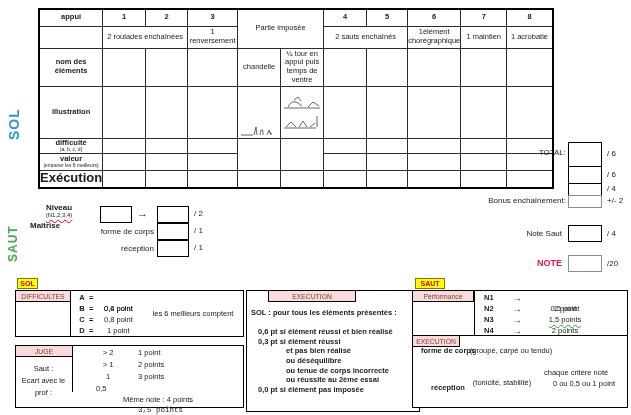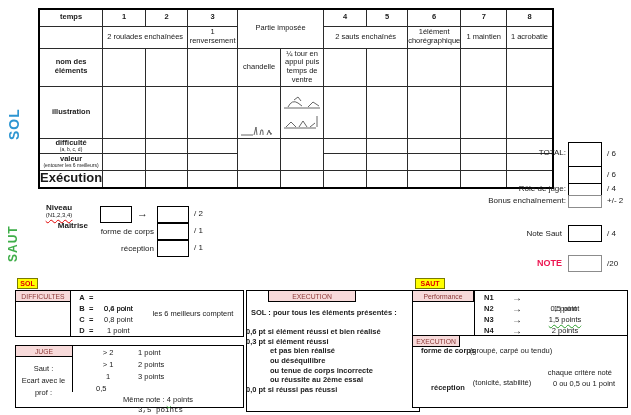--- a/index.html
+++ b/index.html
@@ -41,22 +41,22 @@
             font-size:6.8px;font-weight:normal;text-align:center;line-height:11px;box-sizing:border-box;}
   .vline{position:absolute;width:1px;background:#000;}
   .hline{position:absolute;height:1px;background:#000;}
   .cell-txt{position:absolute;font-size:7.5px;}
   .wavyred{text-decoration:underline wavy #e00000 1px;text-underline-offset:2px;}
   .wavygreen{text-decoration:underline wavy #2a9d2a 1px;text-underline-offset:2px;}
   .prewrap{white-space:pre-line;}
 
   
   .exline{font-size:7.5px;font-weight:bold;height:9.7px;line-height:9.7px;white-space:nowrap;}
-  .ind1{padding-left:0;}
-  .ind2{padding-left:24px;}
+  .ind1{padding-left:12px;}
+  .ind2{padding-left:40px;}
 
   
   #titlebox{position:absolute;left:228px;top:205px;width:234px;height:62px;
             border:1px solid #555;box-sizing:border-box;text-align:center;}
   #titlebox .t1{font-size:11.5px;font-weight:bold;margin-top:8px;}
   #titlebox .t2{font-size:9px;margin-top:3px;}
 </style>
 </head>
 <body>
 
@@ -74,21 +74,21 @@
       <col style="width:43px">
         <col style="width:43px">
         <col style="width:43px">
         <col style="width:41px">
       <col style="width:42px">
         <col style="width:46px">
         <col style="width:46px">
     </colgroup>
     <tbody>
         <tr style="height:17px">
-      <td class="num">temps</td>
+      <td class="num">appui</td>
       <td class="num">1</td>
       <td class="num">2</td>
       <td class="num">3</td>
       <td class="partie" colspan="2" rowspan="2">Partie imposée</td>
       <td class="num">4</td>
       <td class="num">5</td>
       <td class="num">6</td>
       <td class="num">7</td>
       <td class="num">8</td>
     </tr>
@@ -189,39 +189,38 @@
   </tbody>
     </table>
 
   <div class="abs r" style="left:400px;top:148px;width:166px;">TOTAL:</div>
   <div class="box" style="left:568px;top:142px;width:34px;height:25px;"></div>
   <div class="abs" style="left:607px;top:149px;">/ 6</div>
 
   <div class="box" style="left:568px;top:166px;width:34px;height:18px;"></div>
   <div class="abs" style="left:607px;top:170px;">/ 6</div>
 
-  <div class="abs r" style="left:400px;top:184px;width:166px;">Rôle de juge:</div>
   <div class="box" style="left:568px;top:183px;width:34px;height:13px;"></div>
   <div class="abs" style="left:607px;top:184px;">/ 4</div>
 
   <div class="abs r" style="left:400px;top:196px;width:166px;">Bonus enchaînement:</div>
   <div class="box gray" style="left:568px;top:195px;width:34px;height:13px;"></div>
   <div class="abs" style="left:607px;top:196px;">+/- 2</div>
 
   <div class="abs r" style="left:400px;top:229px;width:162px;">Note Saut</div>
   <div class="box" style="left:568px;top:225px;width:34px;height:17px;"></div>
   <div class="abs" style="left:607px;top:229px;">/ 4</div>
 
   <div class="abs r red" style="left:400px;top:258px;width:162px;">NOTE</div>
   <div class="box gray" style="left:568px;top:255px;width:34px;height:17px;"></div>
   <div class="abs" style="left:607px;top:259px;">/20</div>
 
   <div class="abs bold" style="left:30px;top:203px;width:58px;text-align:center;">Niveau</div>
   <div class="abs wavyred" style="left:30px;top:212px;width:58px;text-align:center;font-size:6px;">(N1,2,3,4)</div>
-  <div class="abs bold" style="left:30px;top:221px;width:58px;text-align:right;">Maîtrise</div>
+  <div class="abs bold" style="left:30px;top:221px;width:58px;text-align:left;">Maîtrise</div>
 
   <div class="box" style="left:100px;top:206px;width:32px;height:17px;"></div>
   <div class="abs" style="left:137px;top:207px;font-size:11px;">→</div>
 
   <div class="box" style="left:157px;top:206px;width:32px;height:17px;"></div>
   <div class="abs" style="left:194px;top:209px;">/ 2</div>
 
   <div class="abs r" style="left:80px;top:227px;width:74px;">forme de corps</div>
   <div class="box" style="left:157px;top:223px;width:32px;height:17px;"></div>
   <div class="abs" style="left:194px;top:226px;">/ 1</div>
@@ -279,21 +278,21 @@
   <div class="rulebox" style="left:246px;top:290px;width:174px;height:122px;"></div>
   <div class="pinkhead" style="left:268px;top:290px;width:88px;height:12px;">EXECUTION</div>
   <div class="cell-txt bold" style="left:251px;top:308px;white-space:nowrap;">SOL : pour tous les éléments présentés :</div>
   <div style="position:absolute;left:246px;top:327px;width:174px;">
     <div class="exline ind1">0,6 pt si élément réussi et bien réalisé</div>
     <div class="exline ind1">0,3 pt si élément réussi</div>
     <div class="exline ind2">et pas bien réalisé</div>
     <div class="exline ind2">ou déséquilibre</div>
     <div class="exline ind2">ou tenue de corps incorrecte</div>
     <div class="exline ind2">ou réussite au 2ème essai</div>
-    <div class="exline ind1">0,0 pt si réussi pas réussi</div>
+    <div class="exline ind1">0,0 pt si élément pas imposée</div>
   </div>
 
   <div class="tab" style="left:415px;top:278px;width:30px;height:11px;">SAUT</div>
   <div class="rulebox" style="left:412px;top:290px;width:216px;height:118px;"></div>
   <div class="vline" style="left:474px;top:290px;height:45px;"></div>
   <div class="pinkhead" style="left:412px;top:290px;width:62px;height:12px;">Performance</div>
 
   <div class="cell-txt bold" style="left:484px;top:293px;">N1</div>
   <div class="cell-txt" style="left:512px;top:292px;font-size:10px;">→</div>
   <div class="cell-txt" style="left:525px;top:304px;width:80px;text-align:center;">0,5 point</div>
@@ -312,16 +311,16 @@
 
   <div class="hline" style="left:412px;top:335px;width:216px;"></div>
   <div class="pinkhead" style="left:412px;top:335px;width:48px;height:12px;">EXECUTION</div>
 
   <div class="cell-txt bold" style="left:420px;top:345px;width:56px;text-align:center;line-height:11px;">forme de corps</div>
   <div class="cell-txt" style="left:466px;top:345px;width:90px;text-align:center;line-height:11px;">(groupé, carpé ou tendu)</div>
 
   <div class="cell-txt bold" style="left:420px;top:383px;width:56px;text-align:center;">réception</div>
   <div class="cell-txt" style="left:466px;top:377px;width:72px;text-align:center;line-height:11px;">(tonicité, stabilité)</div>
 
-  <div class="cell-txt" style="left:532px;top:368px;width:80px;text-align:right;">chaque critère noté</div>
+  <div class="cell-txt" style="left:544px;top:368px;width:80px;text-align:left;">chaque critère noté</div>
   <div class="cell-txt" style="left:544px;top:379px;width:80px;text-align:center;">0 ou 0,5 ou 1 point</div>
 
 </div>
 
 </body></html>

